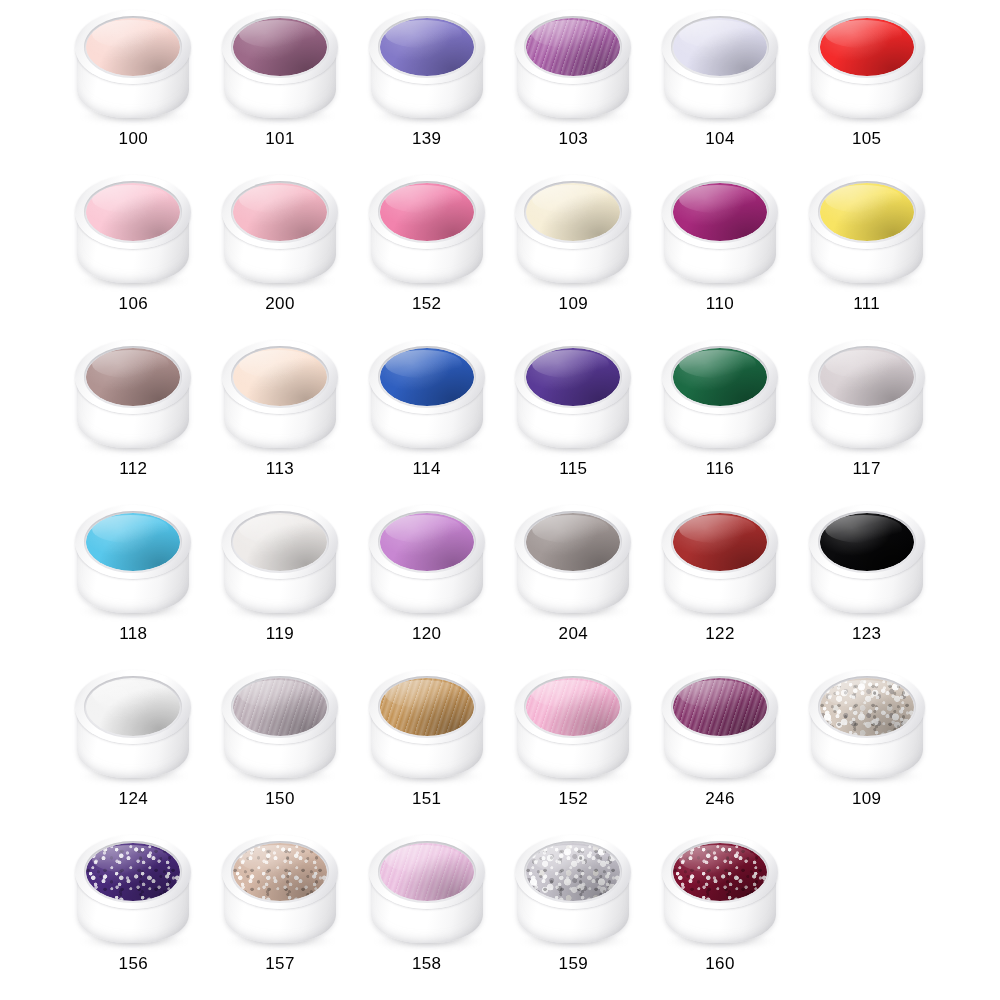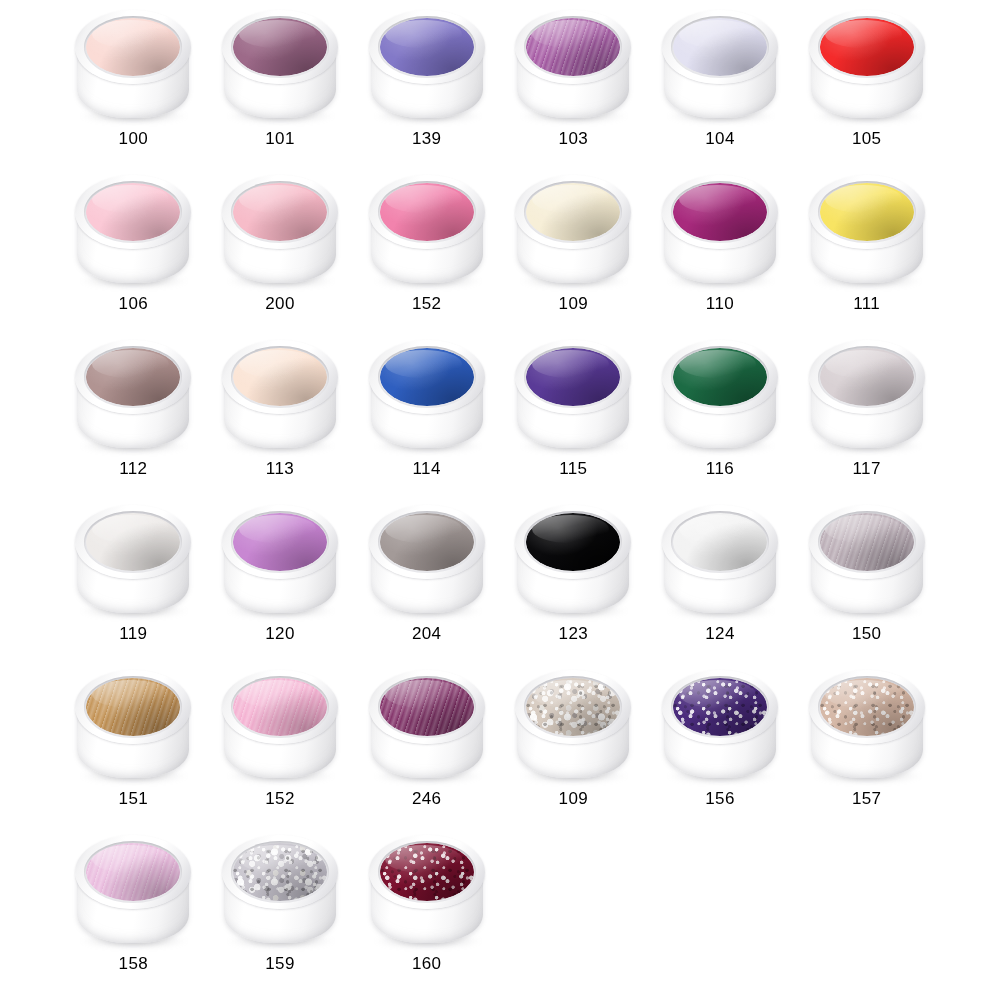--- a/index.html
+++ b/index.html
@@ -477,20 +477,36 @@
         <div class="label">117</div>
       </div>
       <div class="cell">
         <div class="jar">
           <div class="ground"></div>
           <div class="body"></div>
           <div class="band"></div>
           <div class="rim"></div>
           <div class="well">
             <div class="gel">
+              <div class="base" style="background: linear-gradient(145deg, rgb(89, 200, 236) 0%, rgb(89, 200, 236) 42%, rgb(67, 187, 228) 100%);"></div>
+              <div class="shade"></div>
+              <div class="gloss"></div>
+            </div>
+          </div>
+        </div>
+        <div class="label">118</div>
+      </div>
+      <div class="cell">
+        <div class="jar">
+          <div class="ground"></div>
+          <div class="body"></div>
+          <div class="band"></div>
+          <div class="rim"></div>
+          <div class="well">
+            <div class="gel">
               <div class="base" style="background: linear-gradient(145deg, rgb(238, 235, 233) 0%, rgb(238, 235, 233) 42%, rgb(228, 224, 222) 100%);"></div>
               <div class="shade"></div>
               <div class="gloss"></div>
             </div>
           </div>
         </div>
         <div class="label">119</div>
       </div>
       <div class="cell">
         <div class="jar">
@@ -516,20 +532,36 @@
           <div class="rim"></div>
           <div class="well">
             <div class="gel">
               <div class="base" style="background: linear-gradient(145deg, rgb(163, 154, 152) 0%, rgb(163, 154, 152) 42%, rgb(149, 139, 137) 100%);"></div>
               <div class="shade"></div>
               <div class="gloss"></div>
             </div>
           </div>
         </div>
         <div class="label">204</div>
+      </div>
+      <div class="cell">
+        <div class="jar">
+          <div class="ground"></div>
+          <div class="body"></div>
+          <div class="band"></div>
+          <div class="rim"></div>
+          <div class="well">
+            <div class="gel">
+              <div class="base" style="background: linear-gradient(145deg, rgb(168, 48, 47) 0%, rgb(168, 48, 47) 42%, rgb(149, 37, 36) 100%);"></div>
+              <div class="shade"></div>
+              <div class="gloss"></div>
+            </div>
+          </div>
+        </div>
+        <div class="label">122</div>
       </div>
       <div class="cell">
         <div class="jar">
           <div class="ground"></div>
           <div class="body"></div>
           <div class="band"></div>
           <div class="rim"></div>
           <div class="well">
             <div class="gel">
               <div class="base" style="background: linear-gradient(145deg, rgb(11, 11, 13) 0%, rgb(11, 11, 13) 42%, rgb(0, 0, 0) 100%);"></div>

